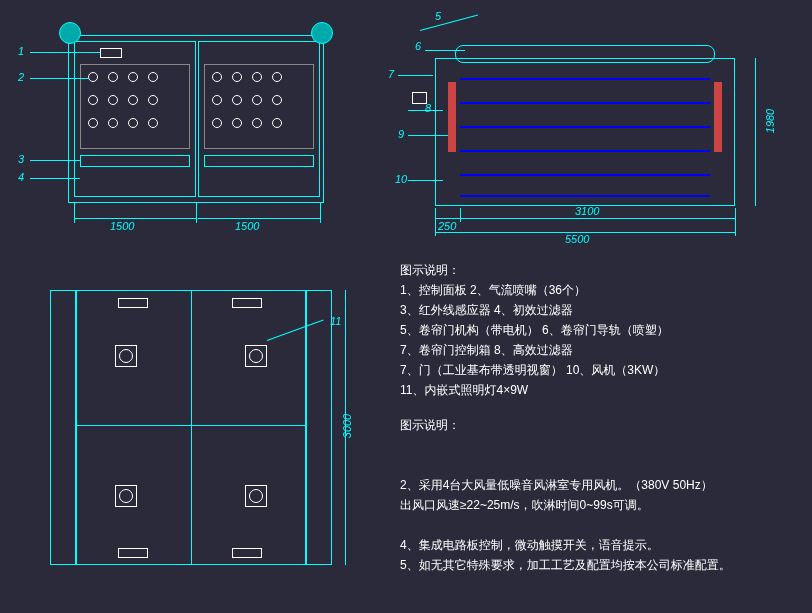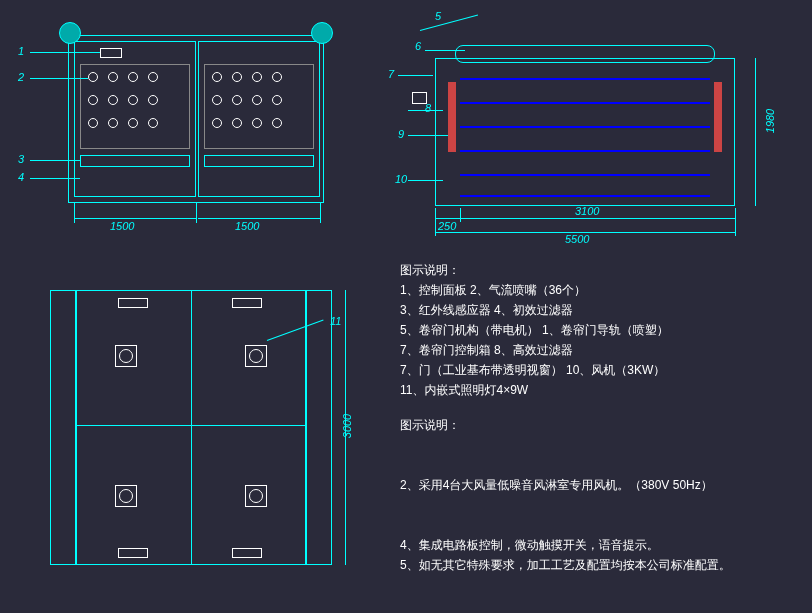--- a/index.html
+++ b/index.html
@@ -144,23 +144,24 @@
 
 <div class="leader" style="left:267px;top:340px;width:60px;transform:rotate(-20deg);transform-origin:left"></div>
 <div class="num" style="left:330px;top:315px">11</div>
 
 <div class="leader-v" style="left:345px;top:290px;height:275px"></div>
 <div class="dim" style="left:335px;top:420px;transform:rotate(-90deg)">3000</div>
 
 <div class="text" style="left:400px;top:260px">图示说明：</div>
 <div class="text" style="left:400px;top:280px">1、控制面板    2、气流喷嘴（36个）</div>
 <div class="text" style="left:400px;top:300px">3、红外线感应器  4、初效过滤器</div>
-<div class="text" style="left:400px;top:320px">5、卷帘门机构（带电机）    1、卷帘门导轨（喷塑）</div>
+<div class="text" style="left:400px;top:320px">5、卷帘门机构（带电机）    6、卷帘门导轨（喷塑）</div>
 <div class="text" style="left:400px;top:340px">7、卷帘门控制箱    8、高效过滤器</div>
 <div class="text" style="left:400px;top:360px">7、门（工业基布带透明视窗）    10、风机（3KW）</div>
 <div class="text" style="left:400px;top:380px">11、内嵌式照明灯4×9W</div>
 
 <div class="text" style="left:400px;top:415px">图示说明：</div>
 <div class="text" style="left:400px;top:475px">2、采用4台大风量低噪音风淋室专用风机。（380V 50Hz）</div>
+<div class="text" style="left:400px;top:495px">   出风口风速≥22~25m/s，吹淋时间0~99s可调。</div>
 <div class="text" style="left:400px;top:535px">4、集成电路板控制，微动触摸开关，语音提示。</div>
 <div class="text" style="left:400px;top:555px">5、如无其它特殊要求，加工工艺及配置均按本公司标准配置。</div>
 
 </div>
 
 </body></html>

